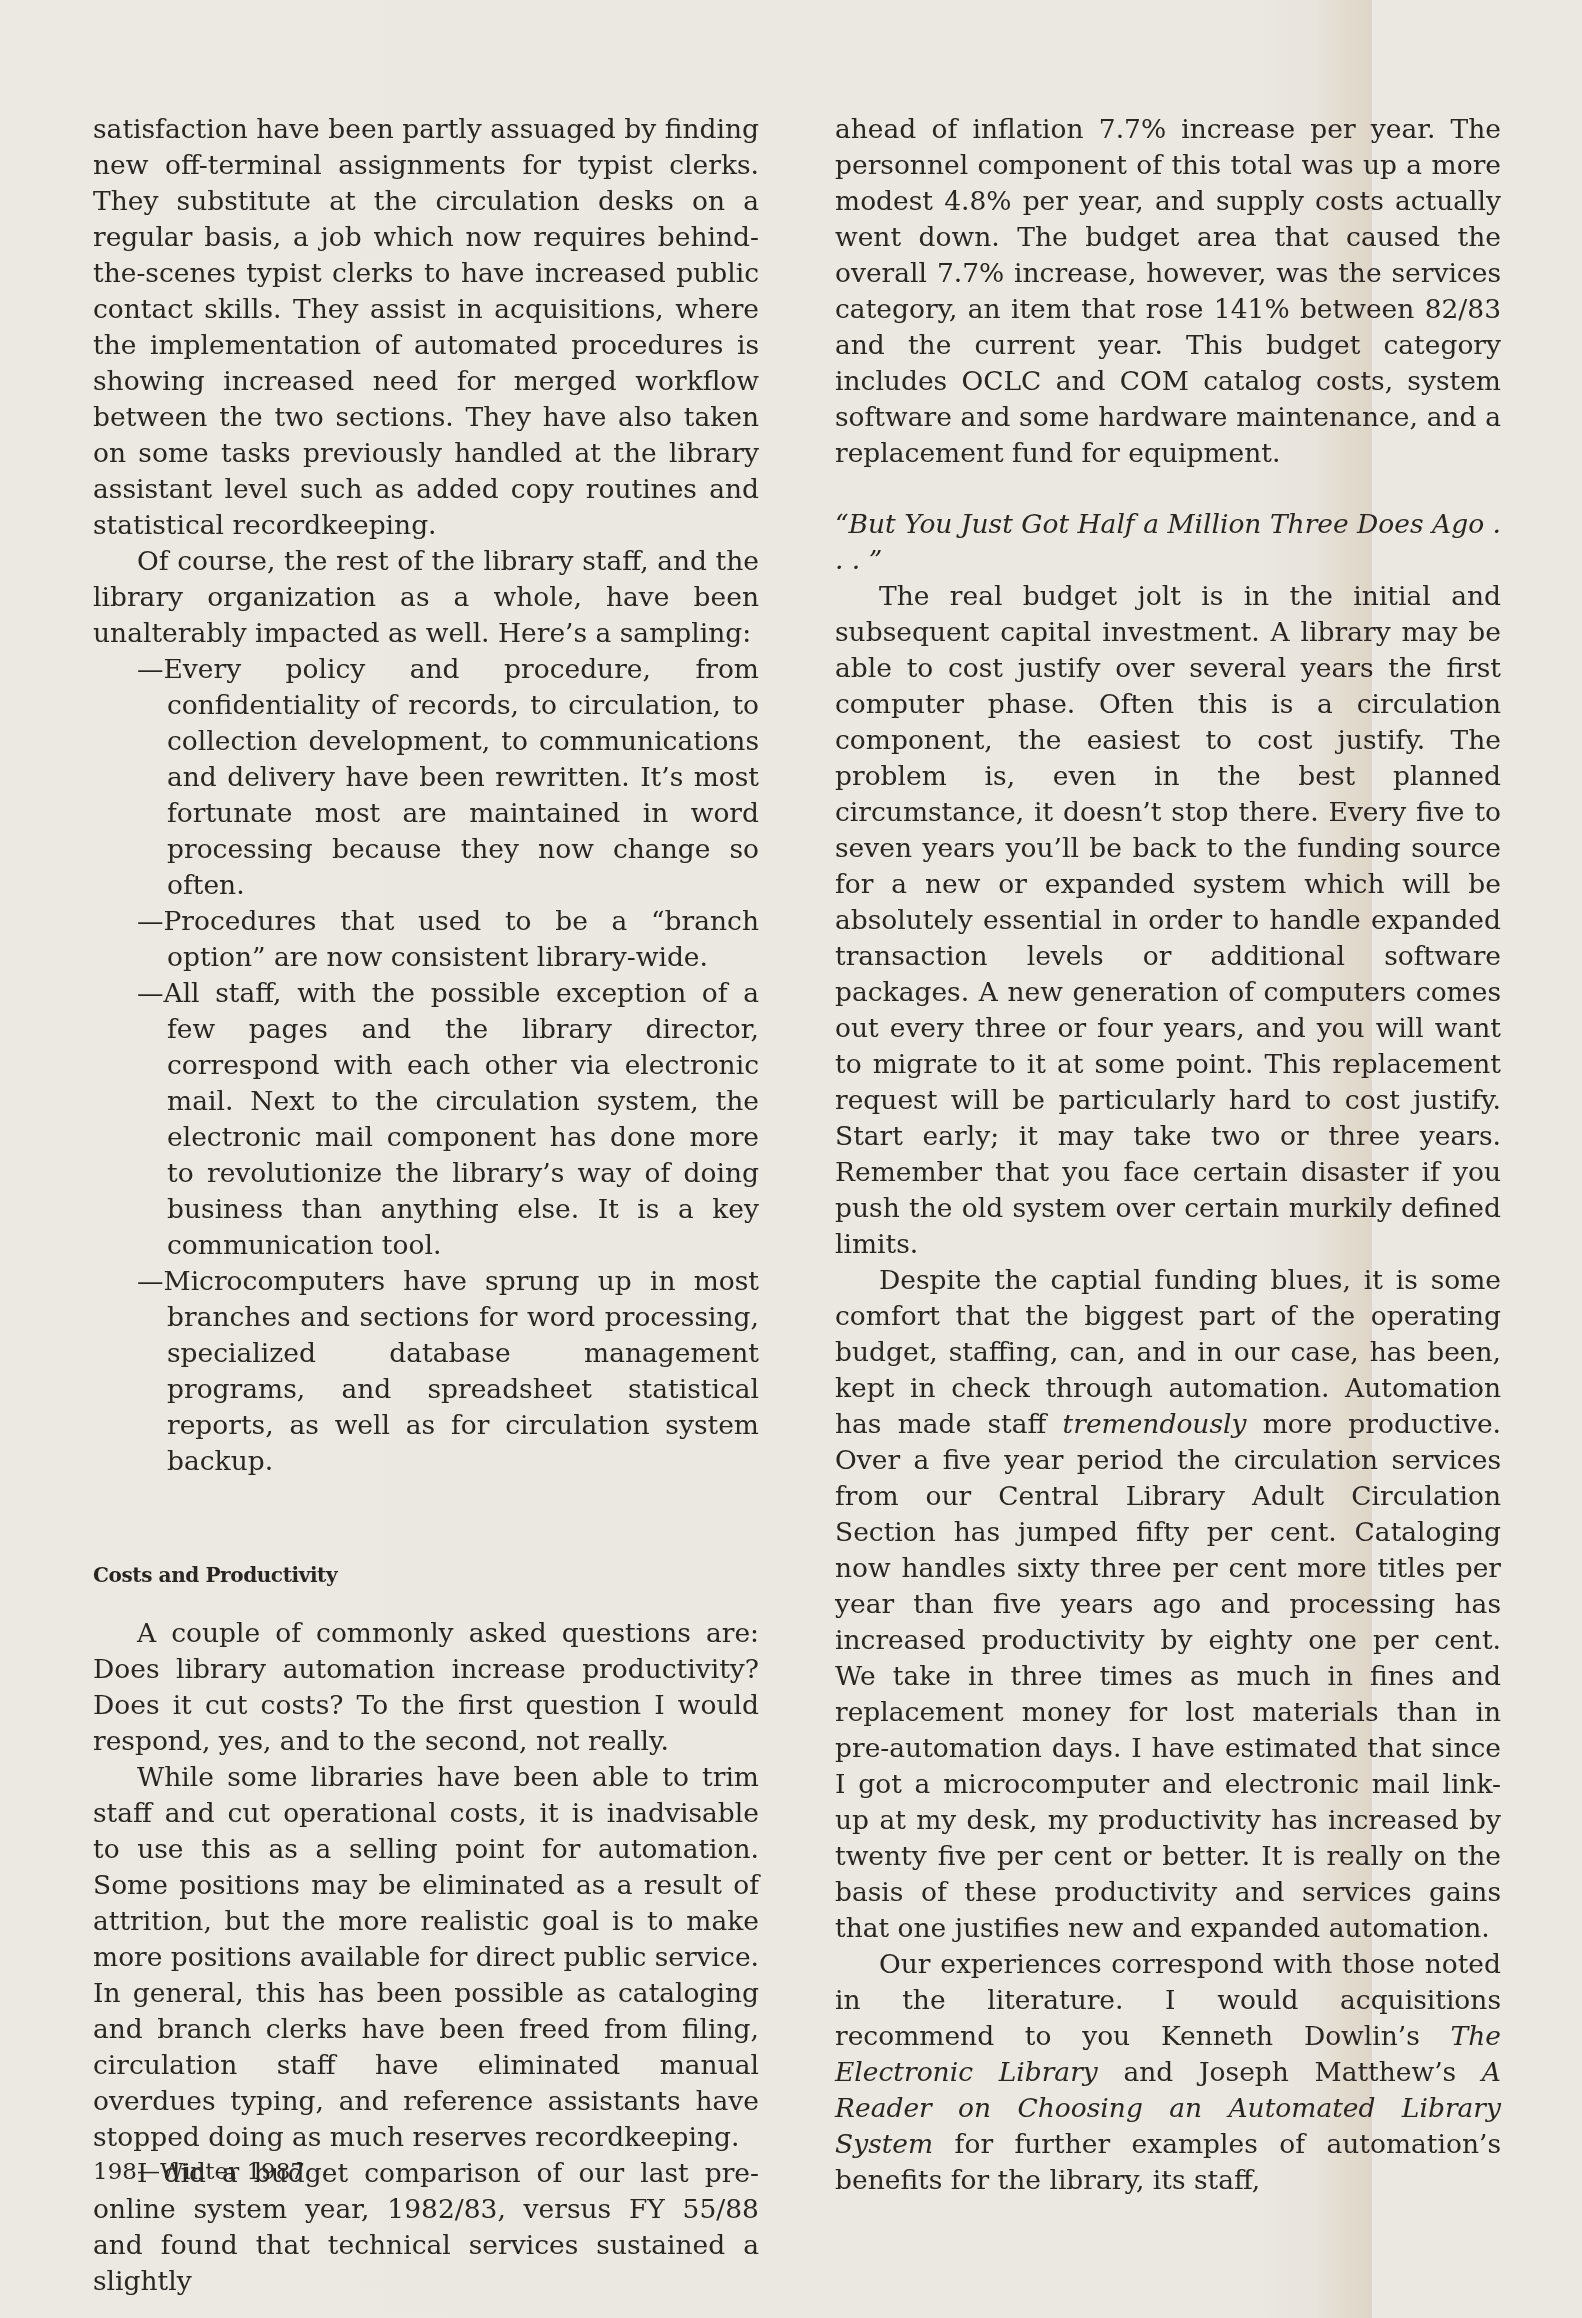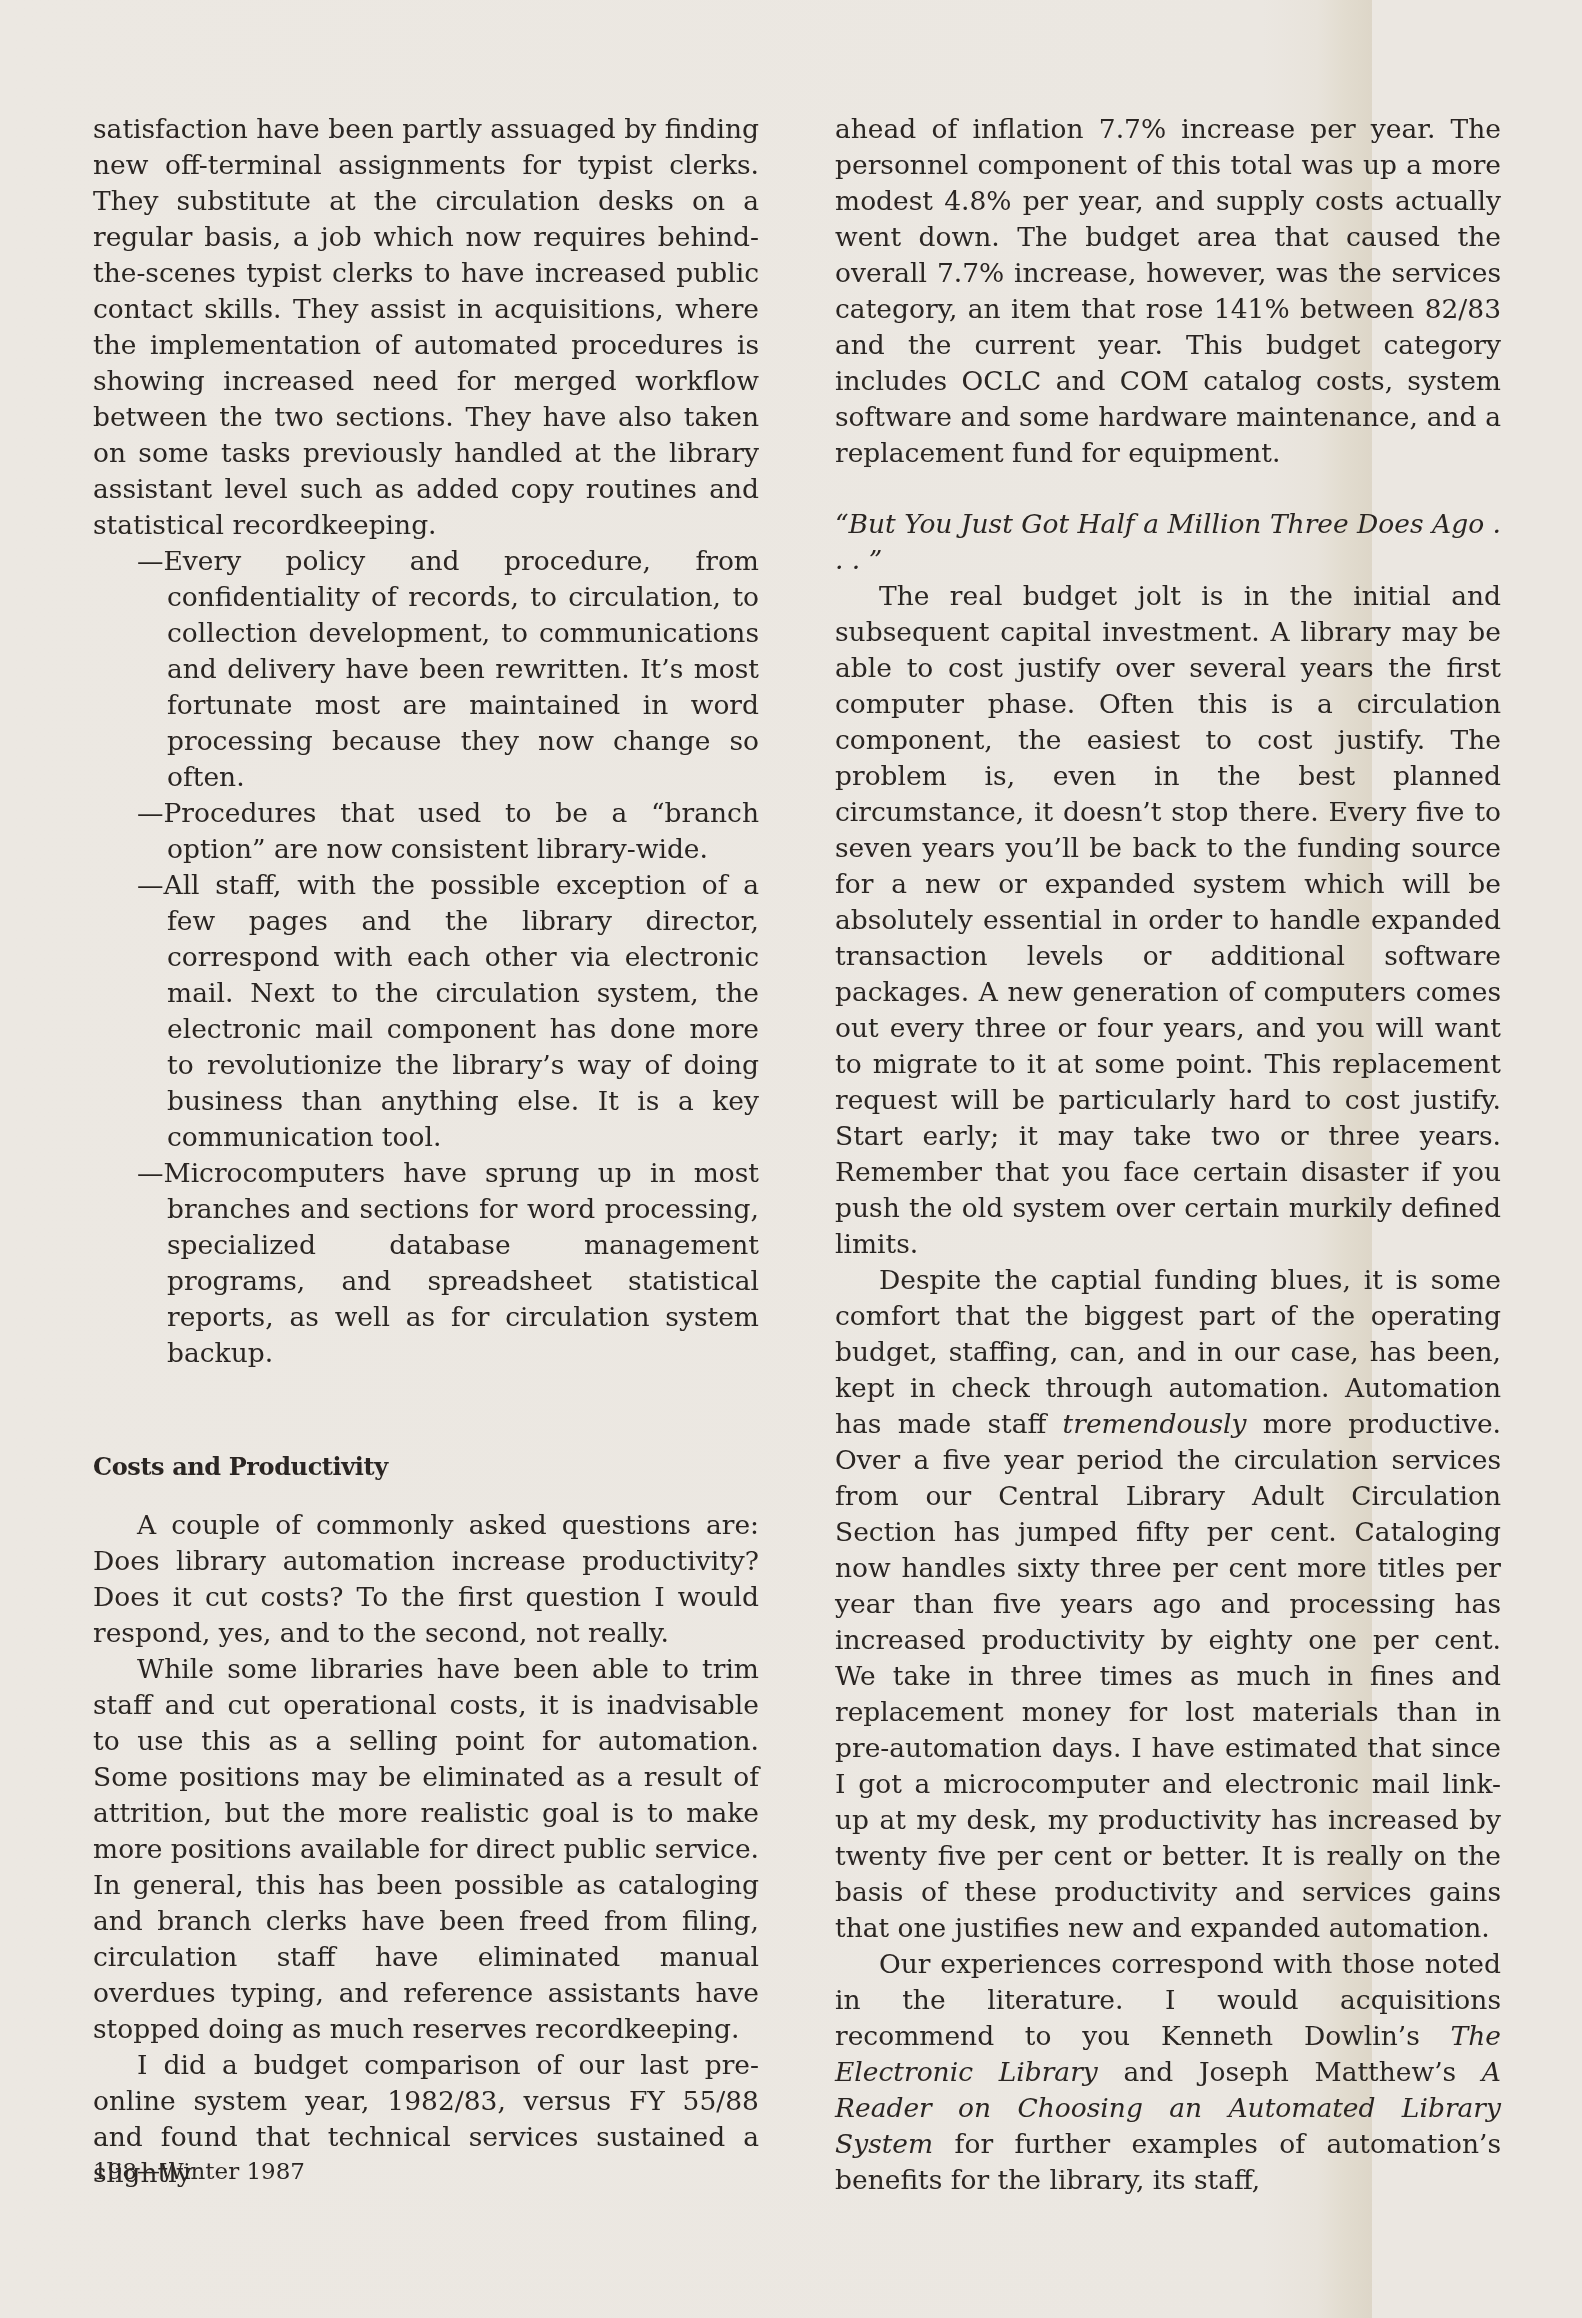--- a/index.html
+++ b/index.html
@@ -32,21 +32,21 @@
   .col-right { top: 111px; }
   p { margin: 0; }
   .indent { text-indent: 44px; }
   .dash-item {
     padding-left: 74px;
     text-indent: -30px;
     margin: 0;
   }
   .section-head {
     font-weight: bold;
-    font-size: 24px;
+    font-size: 20px;
     margin-top: 32px;
     margin-bottom: 22px;
     letter-spacing: -0.4px;
   }
   .subhead {
     font-style: italic;
     margin-top: 35px;
   }
   em, .it { font-style: italic; }
   .footer {
@@ -57,20 +57,21 @@
     line-height: 32px;
   }
 </style>
 </head>
 <body>
 
 <div class="page">
 
   <div class="column col-left">
     <p>satisfaction have been partly assuaged by finding new off-terminal assignments for typist clerks. They substitute at the circulation desks on a regular basis, a job which now requires behind-the-scenes typist clerks to have increased public contact skills. They assist in acquisitions, where the implementation of automated procedures is showing increased need for merged workflow between the two sections. They have also taken on some tasks previously handled at the library assistant level such as added copy routines and statistical recordkeeping.</p>
+    <p class="indent">Of course, the rest of the library staff, and the library organization as a whole, have been unalterably impacted as well. Here’s a sampling:</p>
     <p class="dash-item">—Every policy and procedure, from confidentiality of records, to circulation, to collection development, to communications and delivery have been rewritten. It’s most fortunate most are maintained in word processing because they now change so often.</p>
     <p class="dash-item">—Procedures that used to be a “branch option” are now consistent library-wide.</p>
     <p class="dash-item">—All staff, with the possible exception of a few pages and the library director, correspond with each other via electronic mail. Next to the circulation system, the electronic mail component has done more to revolutionize the library’s way of doing business than anything else. It is a key communication tool.</p>
     <p class="dash-item">—Microcomputers have sprung up in most branches and sections for word processing, specialized database management programs, and spreadsheet statistical reports, as well as for circulation system backup.</p>
     <div style="height:46px"></div>
     <p class="section-head">Costs and Productivity</p>
     <p class="indent">A couple of commonly asked questions are: Does library automation increase productivity? Does it cut costs? To the first question I would respond, yes, and to the second, not really.</p>
     <p class="indent">While some libraries have been able to trim staff and cut operational costs, it is inadvisable to use this as a selling point for automation. Some positions may be eliminated as a result of attrition, but the more realistic goal is to make more positions available for direct public service. In general, this has been possible as cataloging and branch clerks have been freed from filing, circulation staff have eliminated manual overdues typing, and reference assistants have stopped doing as much reserves recordkeeping.</p>
     <p class="indent">I did a budget comparison of our last pre-online system year, 1982/83, versus FY 55/88 and found that technical services sustained a slightly</p>
   </div>

